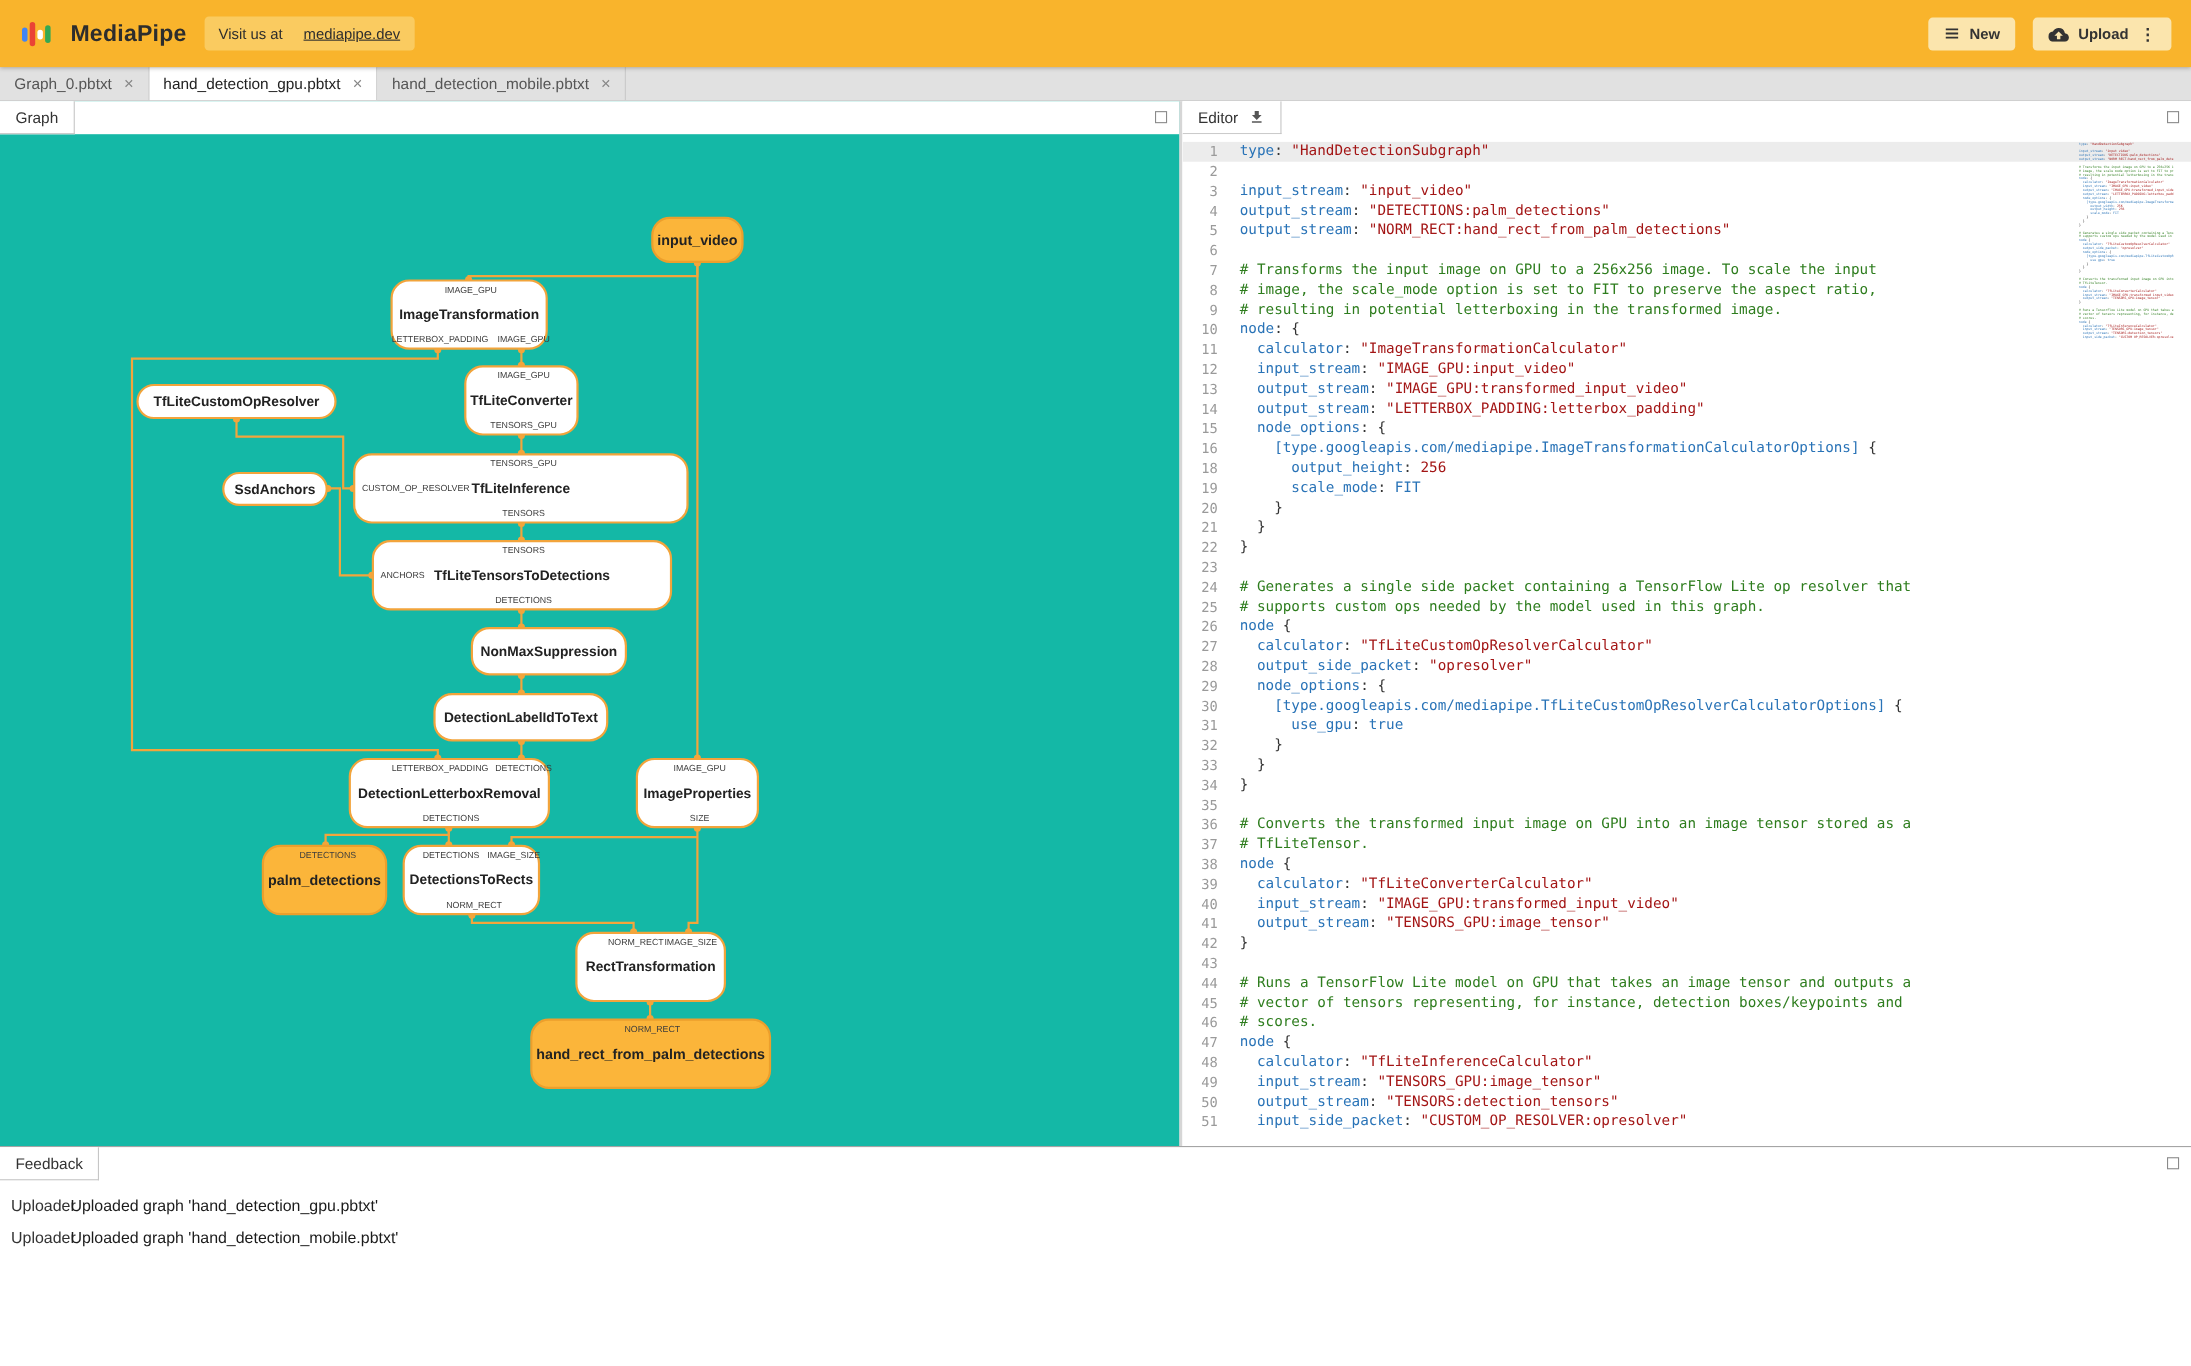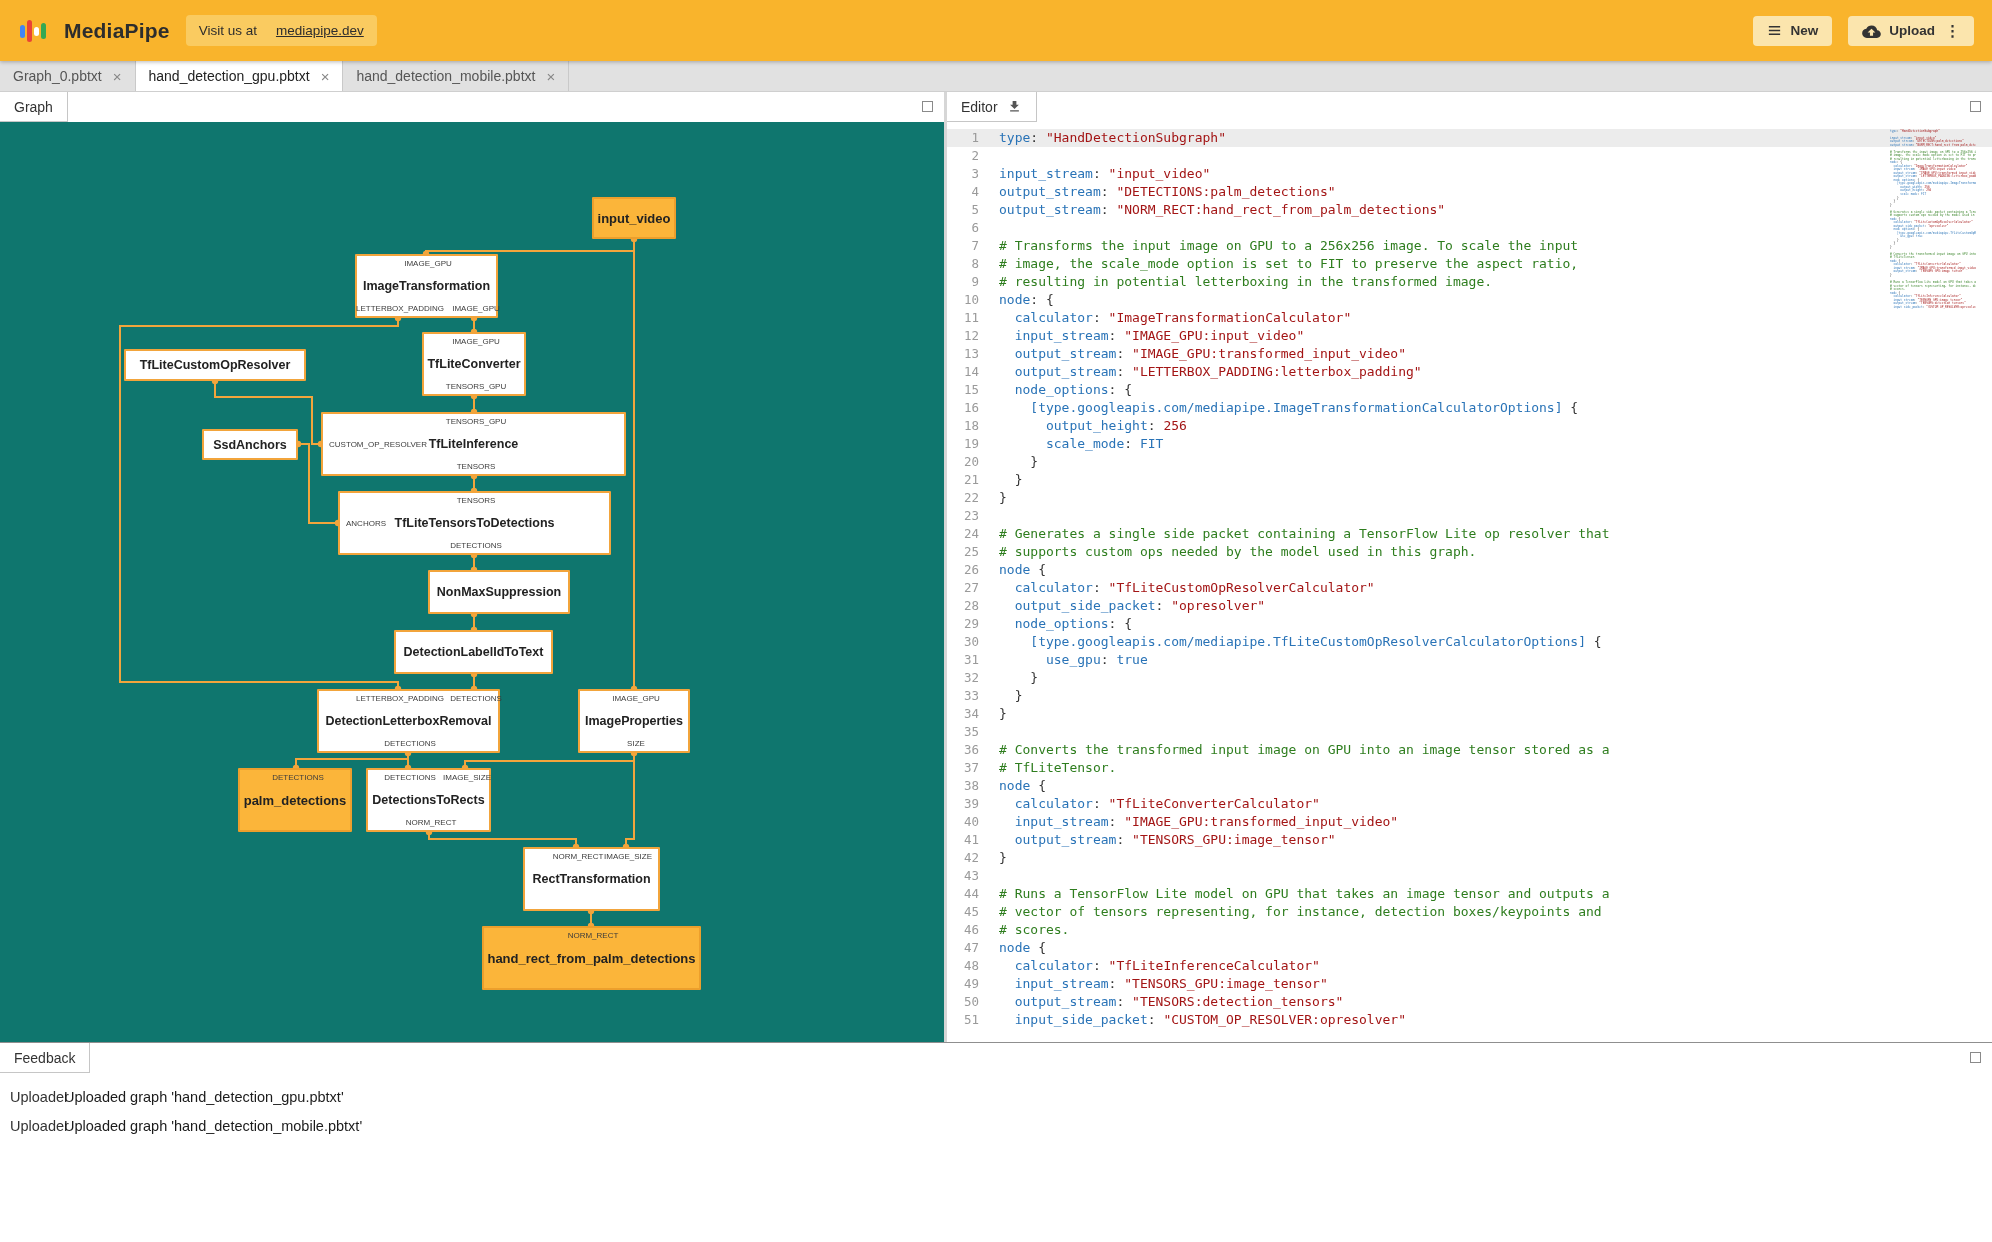--- a/index.html
+++ b/index.html
@@ -21,36 +21,36 @@
 
   
   .filetabs{height:31px;background:#E1E1E1;display:flex;align-items:stretch;border-bottom:1px solid #cfcfcf}
   .ftab{display:flex;align-items:center;gap:11px;padding:0 13px;font-size:14px;color:#555;
     border-right:1px solid #c9c9c9;cursor:pointer;white-space:nowrap}
   .ftab.active{background:#fff;color:#222}
   .ftab-close{color:#868686;font-size:15px;line-height:1;cursor:pointer}
 
   
   .main{display:flex;height:950px}
-  .graph-panel{width:944px;position:relative;background:#0f766e}
+  .graph-panel{width:1072px;position:relative;background:#14b8a6}
   .vdiv{width:3px;background:#d6d6d6}
   .editor-panel{flex:1;position:relative;background:#fff;overflow:hidden}
 
   .panel-head{height:30px;background:#fff;display:flex;position:relative}
   .panel-tab{display:inline-flex;align-items:center;gap:9px;padding:0 14px;font-size:14px;color:#333;
     background:#fff;border-right:1px solid #c6c6c6;border-bottom:1px solid #c6c6c6;cursor:pointer}
   .popout{position:absolute;right:11px;top:9px;width:11px;height:11px;border:1px solid #8a8a8a;
     background:#fff;cursor:pointer}
 
   
   .graph-canvas{position:relative;width:1002px;height:920px;overflow:hidden}
   .graph-canvas svg{position:absolute;left:0;top:0}
   .graph-canvas svg polyline{fill:none;stroke:#F2A53C;stroke-width:2}
   .graph-canvas svg circle{fill:#F2A53C}
-  .gnode{position:absolute;background:#fff;border:2px solid #F2A43B;border-radius:1px;cursor:pointer}
+  .gnode{position:absolute;background:#fff;border:2px solid #F2A43B;border-radius:17px;cursor:pointer}
   .gnode.stream{background:#FBB53A;border-color:#EC9F2C}
   .gtitle{position:absolute;left:0;right:0;top:50%;transform:translateY(-50%);text-align:center;
     font-size:12.5px;font-weight:700;color:#222;white-space:nowrap}
   .gnode.stream .gtitle{font-size:13px}
   .gport{position:absolute;font-size:8px;color:#3c3c3c;white-space:nowrap;transform:translateX(-50%)}
   .gport.top{top:3px}
   .gport.bottom{bottom:3px}
   .gport.left{left:6px;top:50%;transform:translateY(-50%)}
 
   

